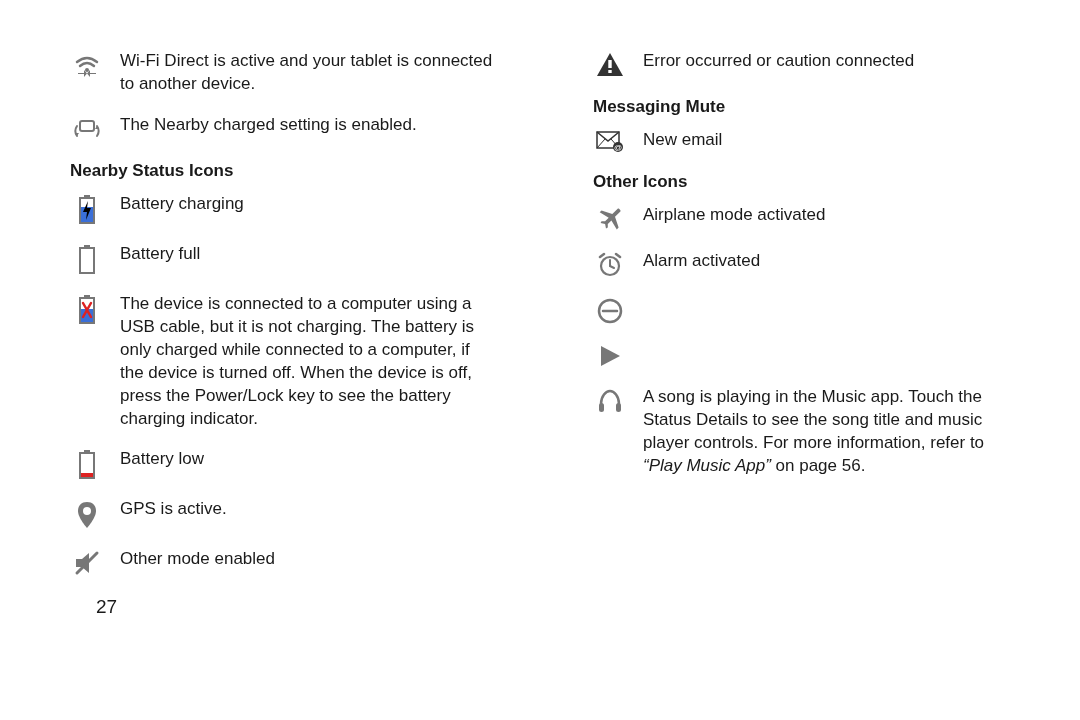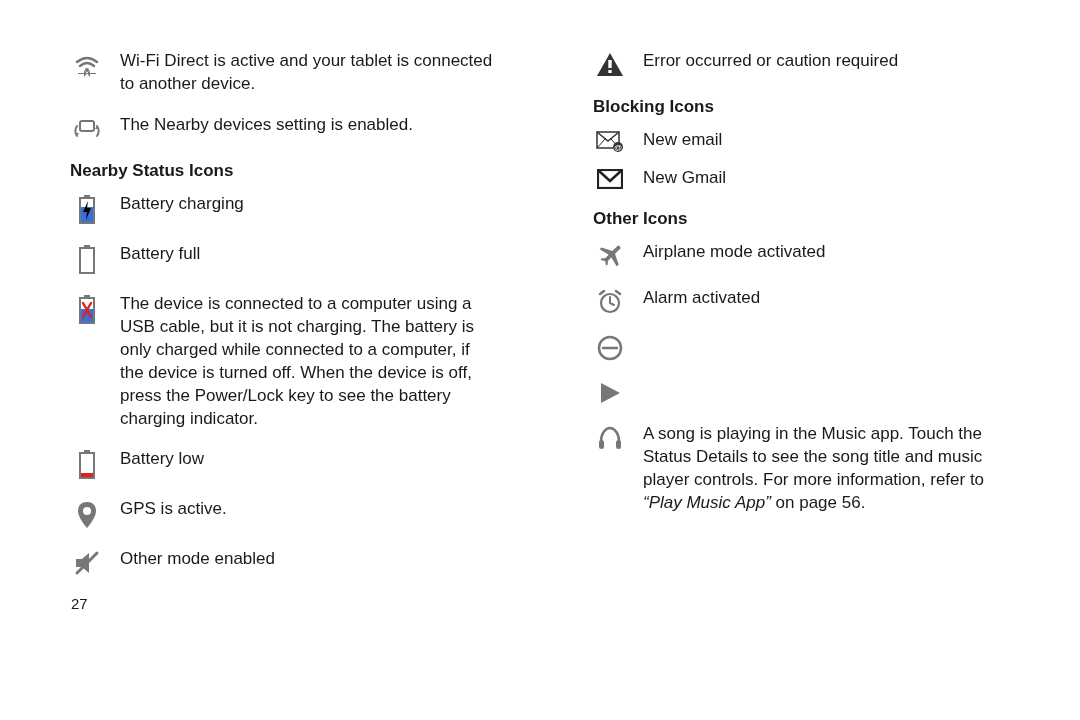--- a/index.html
+++ b/index.html
@@ -41,23 +41,23 @@
     display: flex;
     justify-content: center;
     align-items: flex-start;
     padding-top: 2px;
   }
   .text-cell {
     flex: 1;
   }
   svg { display: block; }
   .page-num {
-    font-size: 15px;
+    font-size: 19px;
     margin-top: 6px;
-    margin-left: 1px;
+    margin-left: 26px;
   }
   .italic { font-style: italic; }
 </style>
 </head>
 <body>
 
 <div class="page">
 
   <div class="col">
 
@@ -77,21 +77,21 @@
     <div class="row">
       <div class="icon-cell">
         <svg width="30" height="26" viewBox="0 0 30 26">
           <rect x="8" y="5" width="14" height="10" rx="2" fill="none" stroke="#777" stroke-width="2"></rect>
           <path d="M5 10 A9 9 0 0 0 5 20" fill="none" stroke="#777" stroke-width="2" stroke-linecap="round"></path>
           <path d="M25 10 A9 9 0 0 1 25 20" fill="none" stroke="#777" stroke-width="2" stroke-linecap="round"></path>
           <polygon points="5,20 3,17 7,17" fill="#777"></polygon>
           <polygon points="25,10 23,13 27,13" fill="#777"></polygon>
         </svg>
       </div>
-      <div class="text-cell">The Nearby devices setting is enabled.</div>
+      <div class="text-cell">The Nearby charged setting is enabled.</div>
     </div>
 
     <div class="heading">Nearby Status Icons</div>
 
     <div class="row">
       <div class="icon-cell">
         <svg width="18" height="30" viewBox="0 0 18 30">
           <rect x="6" y="0" width="6" height="3" fill="#777"></rect>
           <rect x="2" y="3" width="14" height="25" fill="none" stroke="#777" stroke-width="2"></rect>
           <rect x="3" y="12" width="12" height="15" fill="#3a6fd8"></rect>
@@ -161,48 +161,39 @@
   <div class="col">
 
     <div class="row">
       <div class="icon-cell">
         <svg width="28" height="26" viewBox="0 0 28 26">
           <polygon points="14,1 27,24 1,24" fill="#333"></polygon>
           <rect x="12.3" y="8" width="3.4" height="8" fill="#fff"></rect>
           <rect x="12.3" y="18" width="3.4" height="3" fill="#fff"></rect>
         </svg>
       </div>
-      <div class="text-cell">Error occurred or caution required</div>
-    </div>
-
-    <div class="heading">Blocking Icons</div>
+      <div class="text-cell">Error occurred or caution connected</div>
+    </div>
+
+    <div class="heading">Messaging Mute</div>
 
     <div class="row tight">
       <div class="icon-cell">
         <svg width="28" height="22" viewBox="0 0 28 22">
           <rect x="1" y="1" width="22" height="16" fill="#fff" stroke="#333" stroke-width="1.5"></rect>
           <polyline points="1,1 12,10 23,1" fill="none" stroke="#333" stroke-width="1.5"></polyline>
           <polyline points="1,17 9,8" fill="none" stroke="#333" stroke-width="1"></polyline>
           <polyline points="23,17 15,8" fill="none" stroke="#333" stroke-width="1"></polyline>
           <circle cx="22" cy="16" r="5" fill="#333"></circle>
           <text x="22" y="19" text-anchor="middle" fill="#fff" font-size="8" font-family="Arial">@</text>
         </svg>
       </div>
       <div class="text-cell">New email</div>
     </div>
 
-    <div class="row">
-      <div class="icon-cell">
-        <svg width="26" height="20" viewBox="0 0 26 20">
-          <rect x="1" y="1" width="24" height="18" fill="#fff" stroke="#222" stroke-width="2.2"></rect>
-          <polyline points="1,1 13,12 25,1" fill="none" stroke="#222" stroke-width="2.5"></polyline>
-        </svg>
-      </div>
-      <div class="text-cell">New Gmail</div>
-    </div>
 
     <div class="heading">Other Icons</div>
 
     <div class="row">
       <div class="icon-cell">
         <svg width="26" height="26" viewBox="0 0 26 26">
           <path d="M22 4 L16 10 L4 6 L2 8 L12 14 L8 18 L4 18 L3 20 L8 21 L9 26 L11 25 L11 21 L15 17 L21 27 L23 25 L19 13 L25 7 C26 6 23 3 22 4 Z" fill="#777" transform="scale(0.9) translate(1,-1)"></path>
         </svg>
       </div>
       <div class="text-cell">Airplane mode activated</div>

